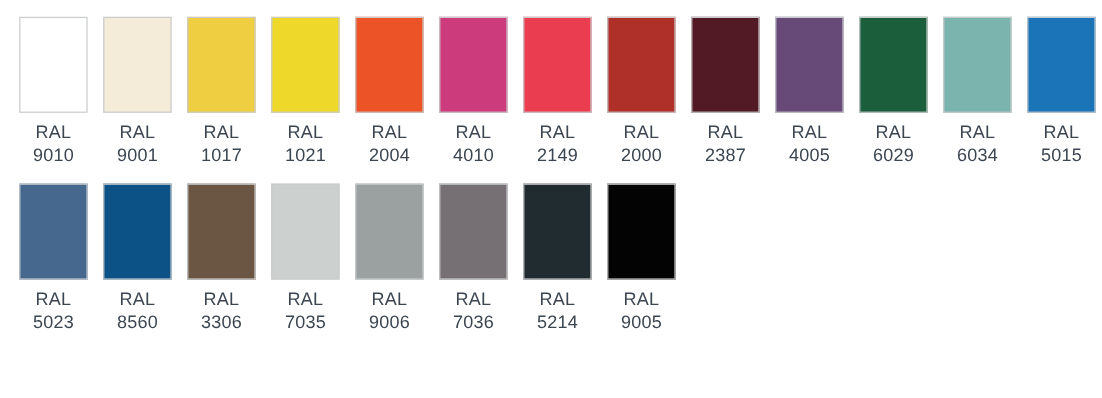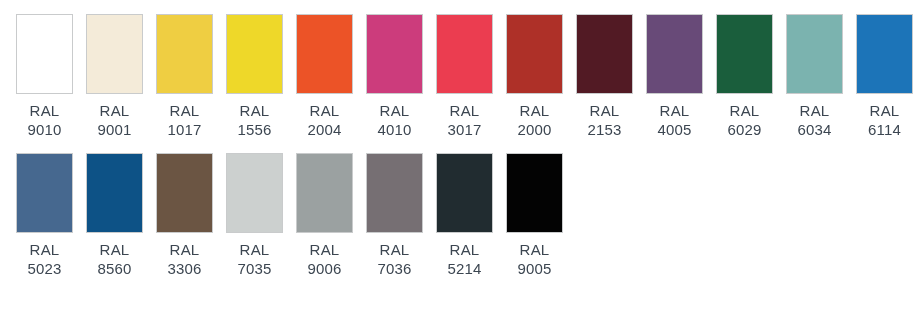--- a/index.html
+++ b/index.html
@@ -80,56 +80,56 @@
         <div class="swatch-chip" style="background: rgb(239, 206, 66); border-color: rgb(201, 203, 204);"></div>
         <div class="swatch-label">
           <span class="lbl-prefix">RAL</span>
           <span class="lbl-code">1017</span>
         </div>
       </div>
       <div class="swatch-cell">
         <div class="swatch-chip" style="background: rgb(238, 216, 41); border-color: rgb(201, 203, 204);"></div>
         <div class="swatch-label">
           <span class="lbl-prefix">RAL</span>
-          <span class="lbl-code">1556</span>
+          <span class="lbl-code">1021</span>
         </div>
       </div>
       <div class="swatch-cell">
         <div class="swatch-chip" style="background: rgb(236, 83, 39); border-color: rgb(201, 203, 204);"></div>
         <div class="swatch-label">
           <span class="lbl-prefix">RAL</span>
           <span class="lbl-code">2004</span>
         </div>
       </div>
       <div class="swatch-cell">
         <div class="swatch-chip" style="background: rgb(204, 60, 124); border-color: rgb(201, 203, 204);"></div>
         <div class="swatch-label">
           <span class="lbl-prefix">RAL</span>
           <span class="lbl-code">4010</span>
         </div>
       </div>
       <div class="swatch-cell">
         <div class="swatch-chip" style="background: rgb(235, 61, 80); border-color: rgb(201, 203, 204);"></div>
         <div class="swatch-label">
           <span class="lbl-prefix">RAL</span>
-          <span class="lbl-code">3017</span>
+          <span class="lbl-code">2149</span>
         </div>
       </div>
       <div class="swatch-cell">
         <div class="swatch-chip" style="background: rgb(174, 48, 40); border-color: rgb(201, 203, 204);"></div>
         <div class="swatch-label">
           <span class="lbl-prefix">RAL</span>
           <span class="lbl-code">2000</span>
         </div>
       </div>
       <div class="swatch-cell">
         <div class="swatch-chip" style="background: rgb(82, 26, 36); border-color: rgb(201, 203, 204);"></div>
         <div class="swatch-label">
           <span class="lbl-prefix">RAL</span>
-          <span class="lbl-code">2153</span>
+          <span class="lbl-code">2387</span>
         </div>
       </div>
       <div class="swatch-cell">
         <div class="swatch-chip" style="background: rgb(104, 74, 120); border-color: rgb(201, 203, 204);"></div>
         <div class="swatch-label">
           <span class="lbl-prefix">RAL</span>
           <span class="lbl-code">4005</span>
         </div>
       </div>
       <div class="swatch-cell">
@@ -143,21 +143,21 @@
         <div class="swatch-chip" style="background: rgb(123, 179, 175); border-color: rgb(201, 203, 204);"></div>
         <div class="swatch-label">
           <span class="lbl-prefix">RAL</span>
           <span class="lbl-code">6034</span>
         </div>
       </div>
       <div class="swatch-cell">
         <div class="swatch-chip" style="background: rgb(28, 116, 184); border-color: rgb(201, 203, 204);"></div>
         <div class="swatch-label">
           <span class="lbl-prefix">RAL</span>
-          <span class="lbl-code">6114</span>
+          <span class="lbl-code">5015</span>
         </div>
       </div>
     </div>
   <div class="swatch-row row-2">
       <div class="swatch-cell">
         <div class="swatch-chip" style="background: rgb(70, 104, 143); border-color: rgb(201, 203, 204);"></div>
         <div class="swatch-label">
           <span class="lbl-prefix">RAL</span>
           <span class="lbl-code">5023</span>
         </div>

